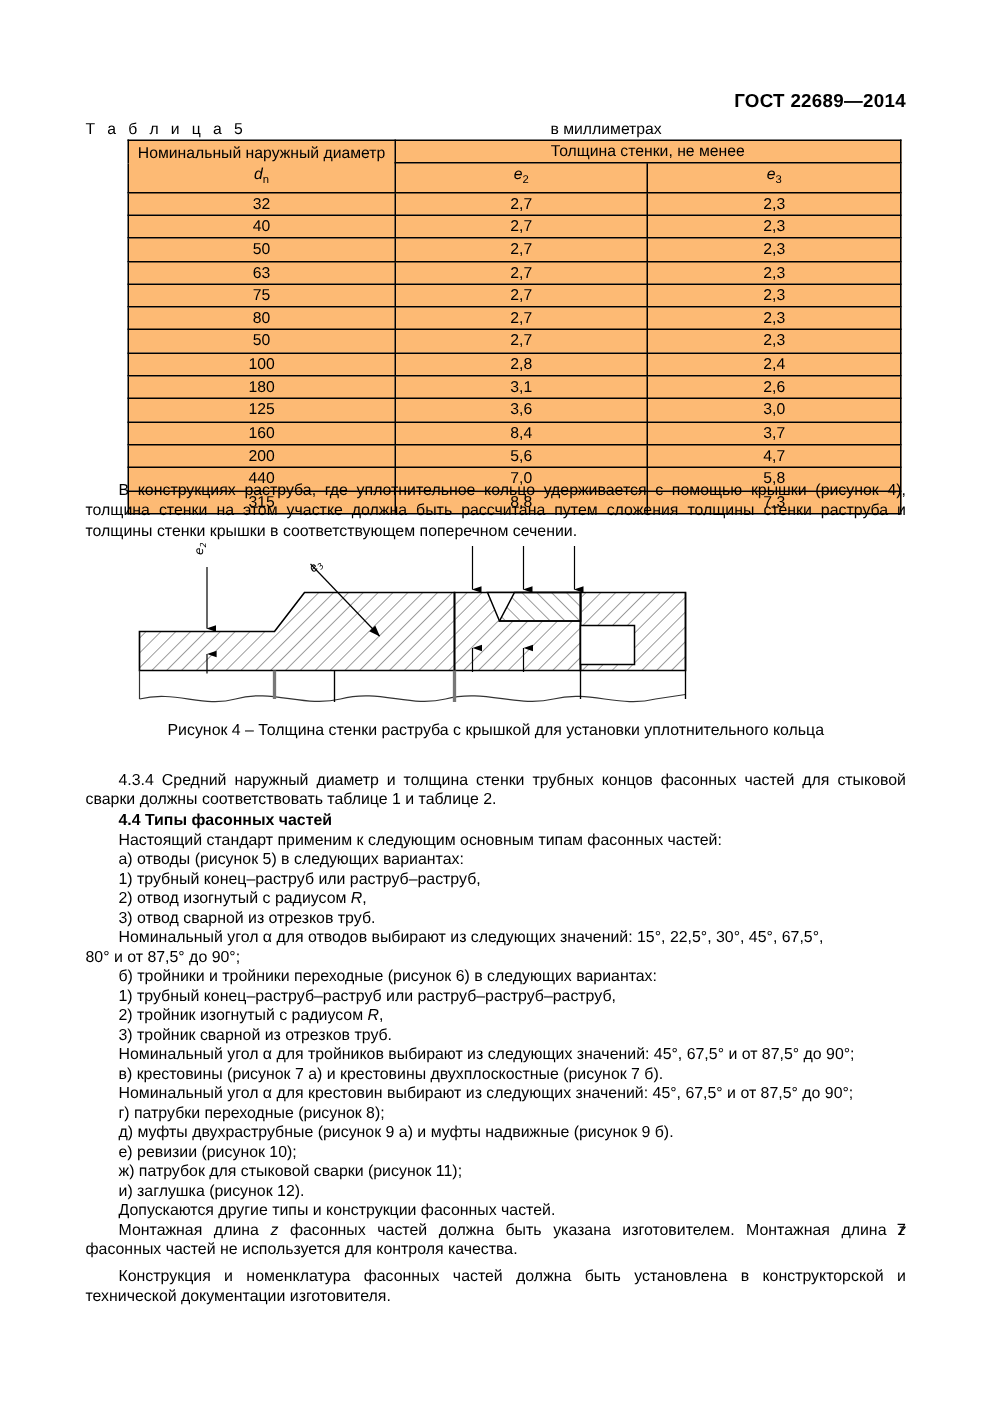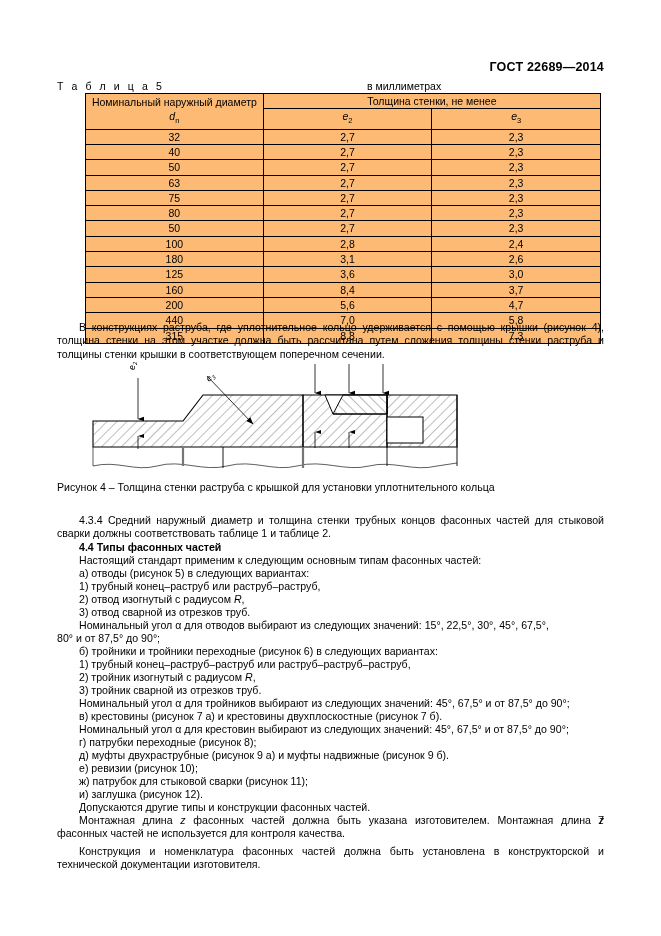--- a/index.html
+++ b/index.html
@@ -93,20 +93,21 @@
   
   .figure-wrap {
     position: absolute;
     left: 57px; top: 362px;
     width: 547px; height: 112px;
   }
   .fig-caption {
     position: absolute;
     left: 57px; top: 481px;
     width: 547px;
+    text-align: center;
     font-size: 10.6px;
   }
 
   
   .page-num {
     position: absolute;
     right: 57px; bottom: 42px;
     font-size: 11px;
   }
 </style>

